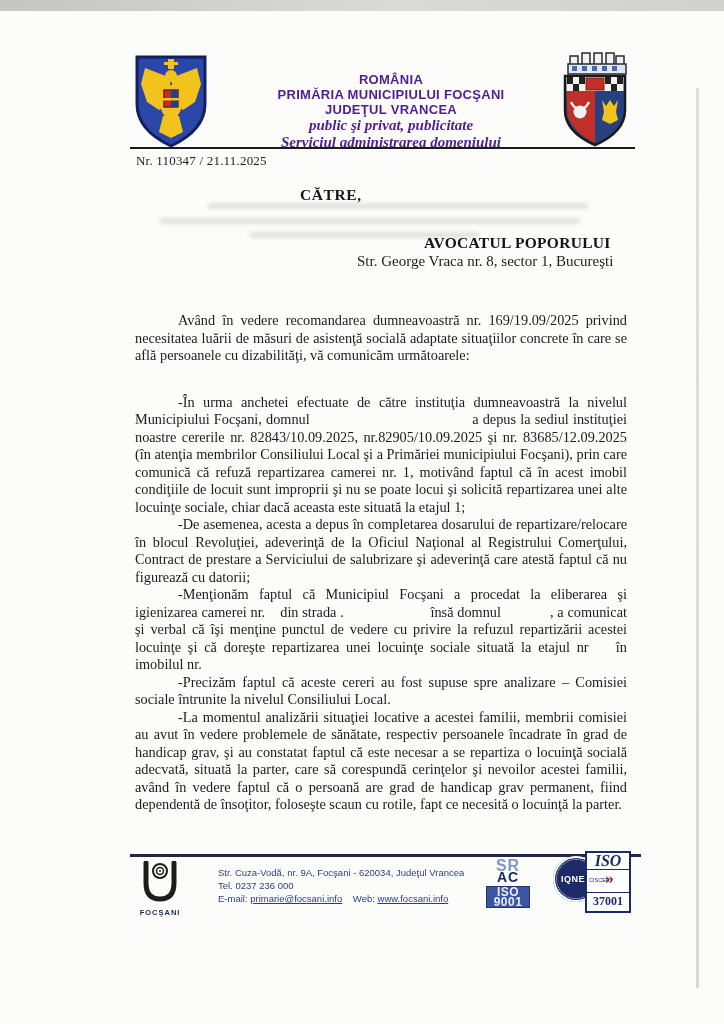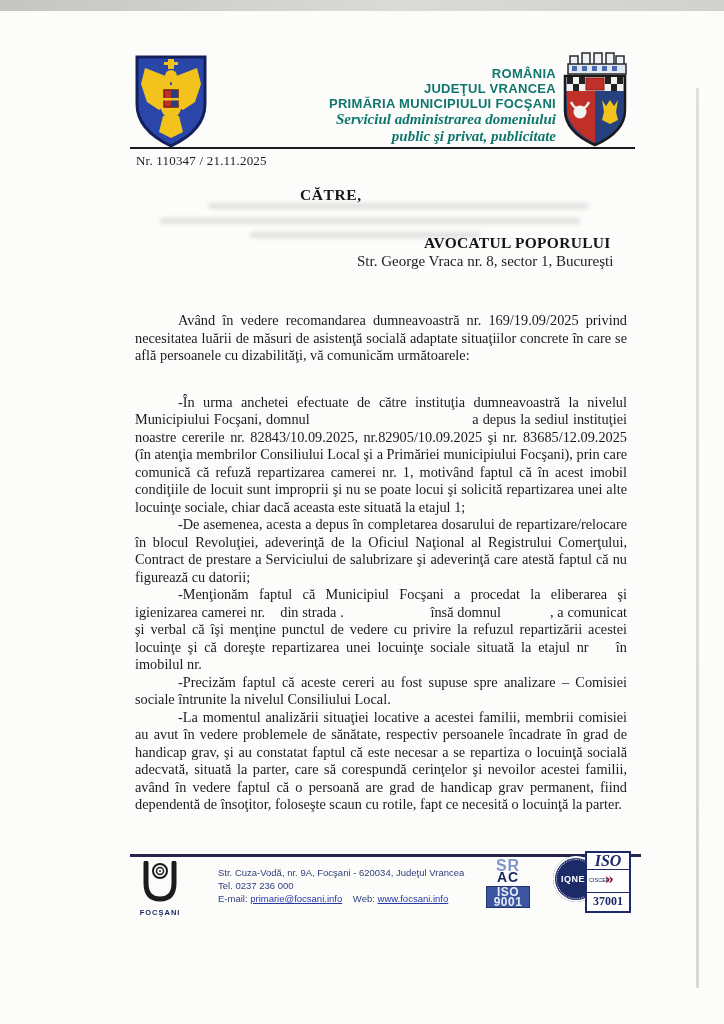--- a/index.html
+++ b/index.html
@@ -22,22 +22,22 @@
   .scan-right-edge {
     position:absolute; top:88px; left:696px; width:3px; height:900px;
     background:linear-gradient(#d9d9d7,#cfcfcd);
     opacity:.8;
   }
   
   .arms { position:absolute; }
   .arms-left { top:54px; left:133px; }
   .arms-right { top:48px; left:556px; }
   .header-text {
-    position:absolute; top:66px; left:226px; width:330px;
-    text-align:right; color:#0f766e;
+    position:absolute; top:72px; left:226px; width:330px;
+    text-align:center; color:#4c1d95;
   }
   .ht-sans { font-family:"Liberation Sans", sans-serif; font-weight:bold; font-size:13px; line-height:15px; letter-spacing:.3px; }
   .ht-serif { font-weight:bold; font-style:italic; font-size:15px; line-height:17px; }
   .header-rule {
     position:absolute; top:147px; left:130px; width:505px; height:2px;
     background:#1b1b1b;
   }
   .reg-number {
     position:absolute; top:153px; left:136px;
     font-size:13px; color:#1c1c1e; letter-spacing:.2px;
@@ -137,24 +137,24 @@
     <polygon points="38,24 64,14 68,30 62,48 50,56 42,50" fill="#f2c21d"></polygon>
     <ellipse cx="38" cy="48" rx="11" ry="17" fill="#f2c21d"></ellipse>
     <polygon points="30,62 46,62 50,78 38,84 26,78" fill="#f2c21d"></polygon>
     <rect x="31" y="36" width="14" height="17" fill="#c03028" stroke="#7e1a14" stroke-width="1.5"></rect>
     <rect x="38" y="36" width="7" height="17" fill="#27407e"></rect>
     <rect x="30" y="44" width="16" height="2.5" fill="#f2c21d"></rect>
   </svg>
 
   <div class="header-text">
     <div class="ht-sans">ROMÂNIA</div>
+    <div class="ht-sans">PRIMĂRIA MUNICIPIULUI FOCŞANI</div>
     <div class="ht-sans">JUDEŢUL VRANCEA</div>
-    <div class="ht-sans">PRIMĂRIA MUNICIPIULUI FOCŞANI</div>
+    <div class="ht-serif">public şi privat, publicitate</div>
     <div class="ht-serif">Serviciul administrarea domeniului</div>
-    <div class="ht-serif">public şi privat, publicitate</div>
   </div>
 
   <svg class="arms arms-right" width="78" height="102" viewBox="0 0 78 102">
     <g stroke="#2a2a2a" stroke-width="1.5">
       <rect x="14" y="8" width="8" height="9" fill="#eef2f8"></rect>
       <rect x="26" y="5" width="8" height="12" fill="#eef2f8"></rect>
       <rect x="38" y="5" width="8" height="12" fill="#eef2f8"></rect>
       <rect x="50" y="5" width="8" height="12" fill="#eef2f8"></rect>
       <rect x="60" y="8" width="8" height="9" fill="#eef2f8"></rect>
       <rect x="12" y="16" width="58" height="10" fill="#dfe7f2"></rect>

